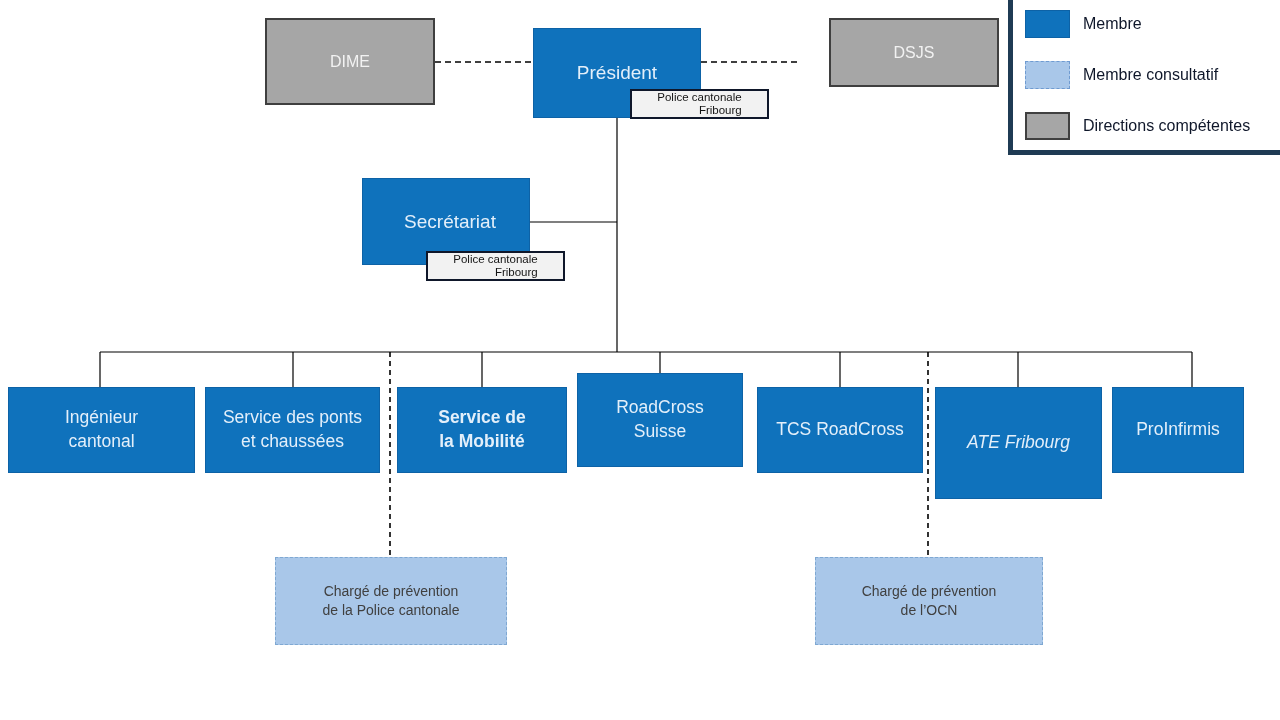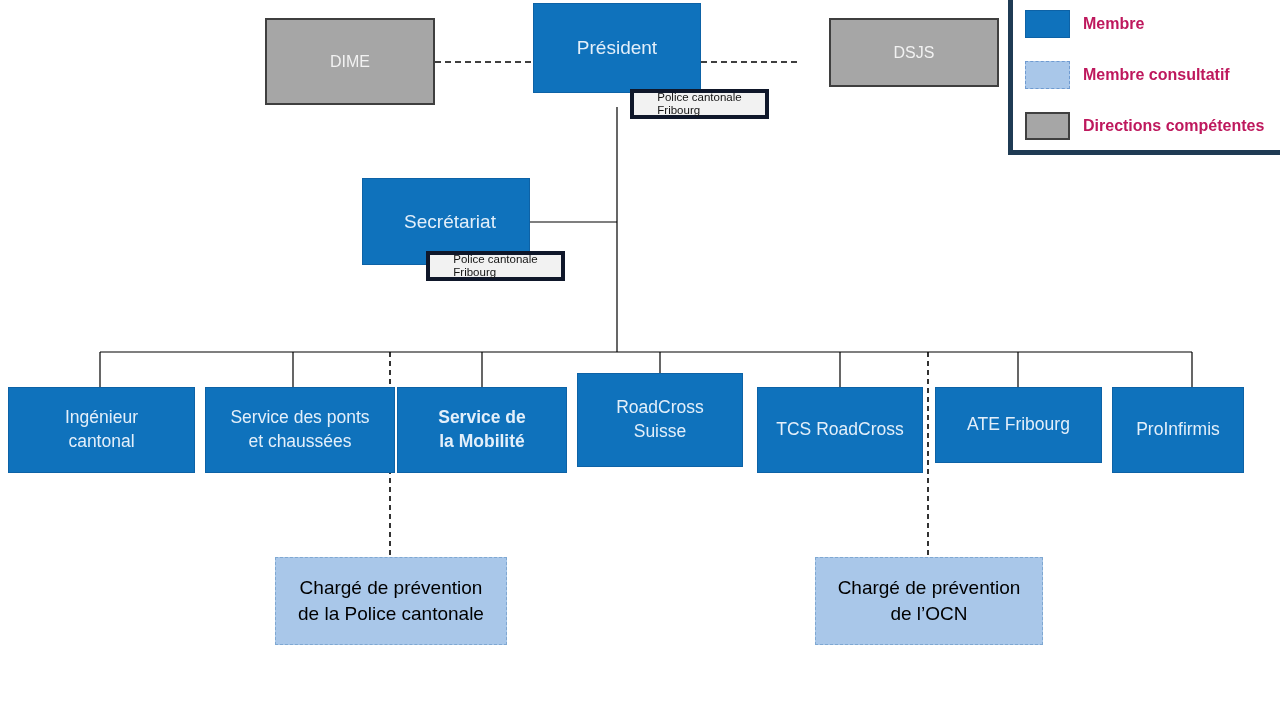--- a/index.html
+++ b/index.html
@@ -29,32 +29,32 @@
     border:1px solid #0D62A6;
     color:#E3EFFA;
     font-size:19px;
   }
   .member-node{
     font-size:17.5px;
   }
   .consult-node{
     background:#A9C7E9;
     border:1px dashed #7FA8D2;
-    color:#000000;
-    font-size:19px;
+    color:#404040;
+    font-size:14px;
   }
   .note-label{
     position:absolute;
     background:#F2F2F2;
-    border:4px solid #0f172a;
+    border:2px solid #0f172a;
     color:#141414;
     font-size:11.5px;
     line-height:13.5px;
     display:flex;align-items:center;justify-content:center;
-    text-align:left;
+    text-align:right;
     white-space:pre-line;
     box-sizing:border-box;
     z-index:5;
   }
   #connector-svg{position:absolute;left:0;top:0;z-index:1;}
   .node{z-index:2;}
   
   #legend{
     position:absolute;
     left:1008px;top:-5px;
@@ -74,23 +74,22 @@
     width:45px;height:28px;
     box-sizing:border-box;
     flex:0 0 45px;
   }
   .swatch-member{background:#0F72BC;border:1px solid #0D62A6;}
   .swatch-consult{background:#A9C7E9;border:1px dashed #6F9BD1;}
   .swatch-direction{background:#A6A6A6;border:2px solid #404040;}
   .legend-label{
     margin-left:13px;
     font-size:16px;
-    color:#be185d;
+    color:#0f172a;
     white-space:nowrap;
-    font-weight:bold;
   }
 </style>
 </head>
 <body>
 
 <div id="stage">
 
   <svg id="connector-svg" width="1280" height="720">
 
     <line x1="435" y1="62" x2="533" y2="62" stroke="#000" stroke-width="1.6" stroke-dasharray="6,4"></line>
@@ -109,42 +108,42 @@
     <line x1="840" y1="352" x2="840" y2="387" stroke="#000" stroke-width="1.2"></line>
     <line x1="1018" y1="352" x2="1018" y2="387" stroke="#000" stroke-width="1.2"></line>
     <line x1="1192" y1="352" x2="1192" y2="387" stroke="#000" stroke-width="1.2"></line>
 
     <line x1="390" y1="352" x2="390" y2="557" stroke="#000" stroke-width="1.6" stroke-dasharray="5,4"></line>
     <line x1="928" y1="352" x2="928" y2="557" stroke="#000" stroke-width="1.6" stroke-dasharray="5,4"></line>
   </svg>
 
   <div class="node gray-node" style="left:265px;top:18px;width:170px;height:87px;">DIME</div>
 
-  <div class="node blue-node" style="left:533px;top:3px;width:168px;height:90px;">Président</div>
+  <div class="node blue-node" style="left:533px;top:28px;width:168px;height:90px;">Président</div>
 
   <div class="node gray-node" style="left:829px;top:18px;width:170px;height:69px;">DSJS</div>
 
   <div class="note-label" style="left:630px;top:89px;width:139px;height:30px;">Police cantonale
 Fribourg</div>
 
   <div class="node blue-node" style="left:362px;top:178px;width:168px;height:87px;padding-left:8px;">Secrétariat</div>
 
   <div class="note-label" style="left:426px;top:251px;width:139px;height:30px;">Police cantonale
 Fribourg</div>
 
   <div class="node blue-node member-node" style="left:8px;top:387px;width:187px;height:86px;">Ingénieur
 cantonal</div>
-  <div class="node blue-node member-node" style="left:205px;top:387px;width:190px;height:86px;">Service des ponts
+  <div class="node blue-node member-node" style="left:205px;top:387px;width:175px;height:86px;">Service des ponts
 et chaussées</div>
   <div class="node blue-node member-node" style="left:397px;top:387px;width:170px;height:86px;font-weight:bold;">Service de
 la Mobilité</div>
   <div class="node blue-node member-node" style="left:577px;top:373px;width:166px;height:94px;">RoadCross
 Suisse</div>
   <div class="node blue-node member-node" style="left:757px;top:387px;width:166px;height:86px;">TCS RoadCross</div>
-  <div class="node blue-node member-node" style="left:935px;top:387px;width:167px;height:76px;">ATE Fribourg</div>
+  <div class="node blue-node member-node" style="left:935px;top:387px;width:167px;height:112px;font-style:italic;">ATE Fribourg</div>
   <div class="node blue-node member-node" style="left:1112px;top:387px;width:132px;height:86px;">ProInfirmis</div>
 
   <div class="node consult-node" style="left:275px;top:557px;width:232px;height:88px;">Chargé de prévention
 de la Police cantonale</div>
   <div class="node consult-node" style="left:815px;top:557px;width:228px;height:88px;">Chargé de prévention
 de l’OCN</div>
 
   <div id="legend">
     <div class="legend-row">
       <span class="swatch swatch-member"></span>

